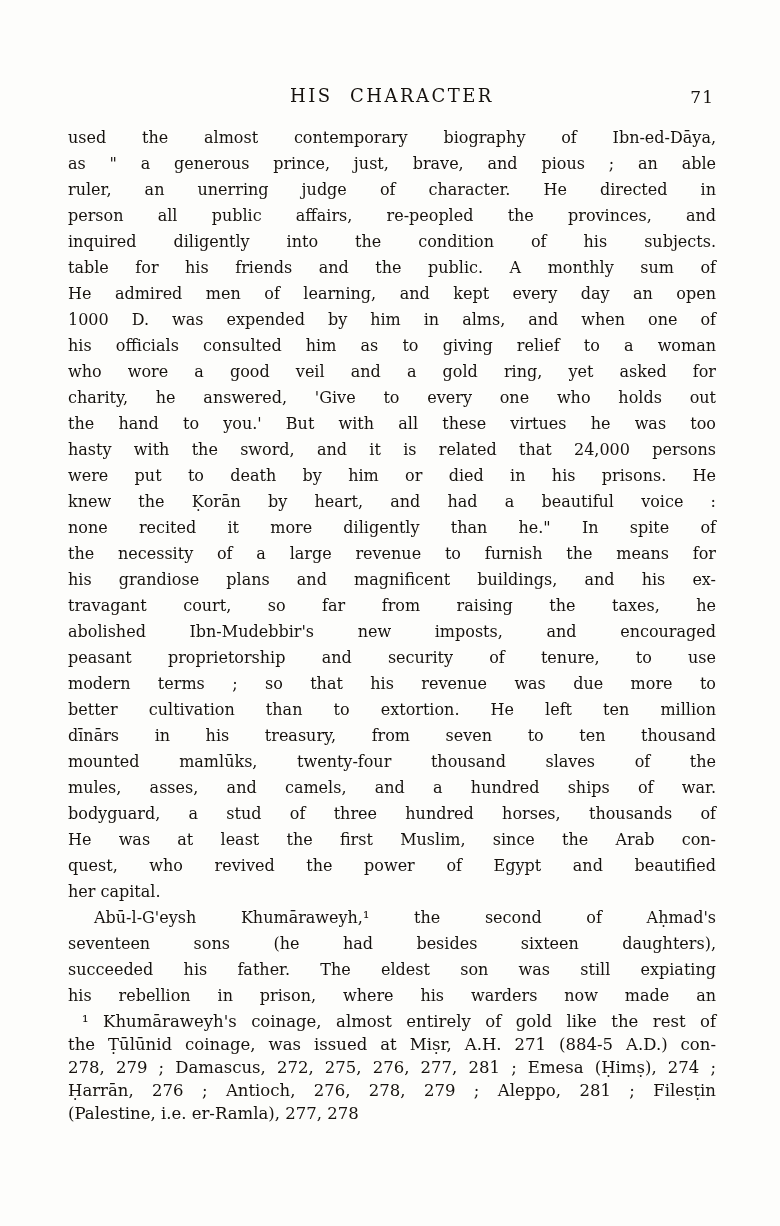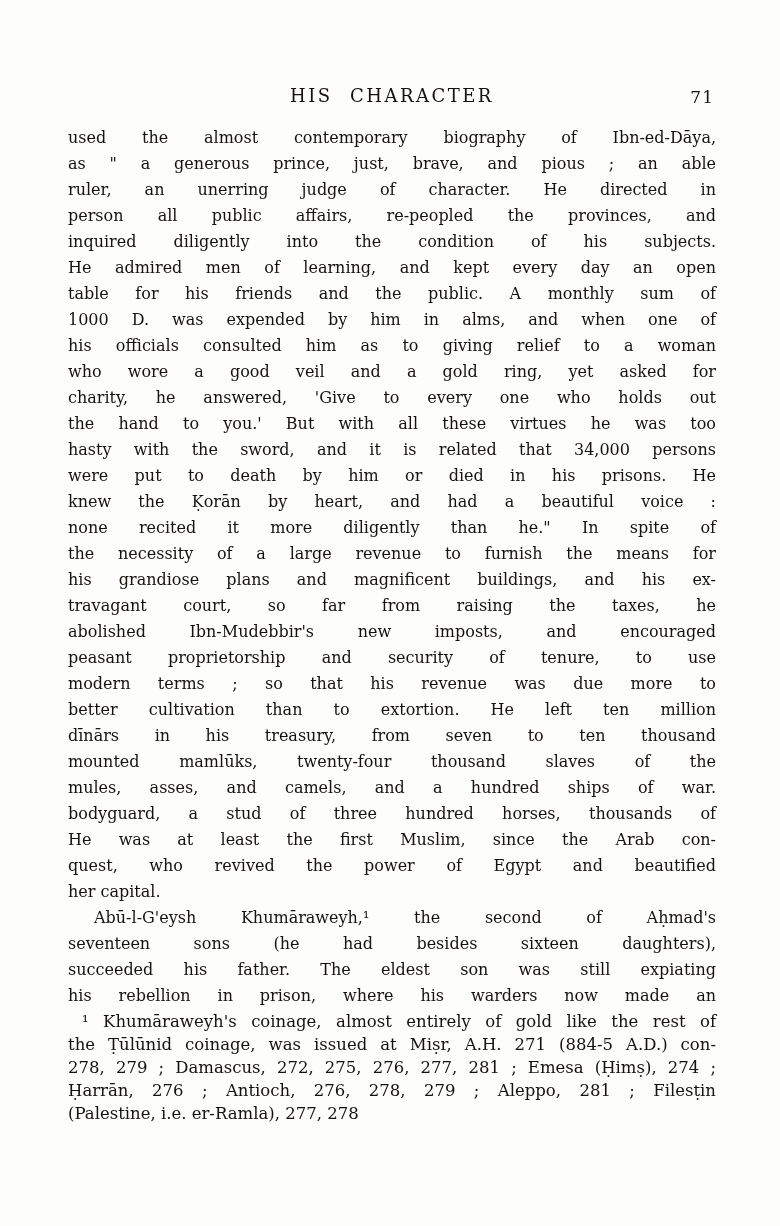--- a/index.html
+++ b/index.html
@@ -83,28 +83,28 @@
       <span class="page-number">71</span>
     </div>
 
     <div class="body-text">
       <div class="para para1">
           <div class="line">used the almost contemporary biography of Ibn-ed-Dāya,</div>
           <div class="line">as " a generous prince, just, brave, and pious ; an able</div>
           <div class="line">ruler, an unerring judge of character. He directed in</div>
           <div class="line">person all public affairs, re-peopled the provinces, and</div>
           <div class="line">inquired diligently into the condition of his subjects.</div>
+          <div class="line">table for his friends and the public. A monthly sum of</div>
           <div class="line">He admired men of learning, and kept every day an open</div>
-          <div class="line">table for his friends and the public. A monthly sum of</div>
           <div class="line">1000 D. was expended by him in alms, and when one of</div>
           <div class="line">his officials consulted him as to giving relief to a woman</div>
           <div class="line">who wore a good veil and a gold ring, yet asked for</div>
           <div class="line">charity, he answered, 'Give to every one who holds out</div>
           <div class="line">the hand to you.' But with all these virtues he was too</div>
-          <div class="line">hasty with the sword, and it is related that 34,000 persons</div>
+          <div class="line">hasty with the sword, and it is related that 24,000 persons</div>
           <div class="line">were put to death by him or died in his prisons. He</div>
           <div class="line">knew the Ḳorān by heart, and had a beautiful voice :</div>
           <div class="line">none recited it more diligently than he." In spite of</div>
           <div class="line">the necessity of a large revenue to furnish the means for</div>
           <div class="line">his grandiose plans and magnificent buildings, and his ex-</div>
           <div class="line">travagant court, so far from raising the taxes, he</div>
           <div class="line">abolished Ibn-Mudebbir's new imposts, and encouraged</div>
           <div class="line">peasant proprietorship and security of tenure, to use</div>
           <div class="line">modern terms ; so that his revenue was due more to</div>
           <div class="line">better cultivation than to extortion. He left ten million</div>

